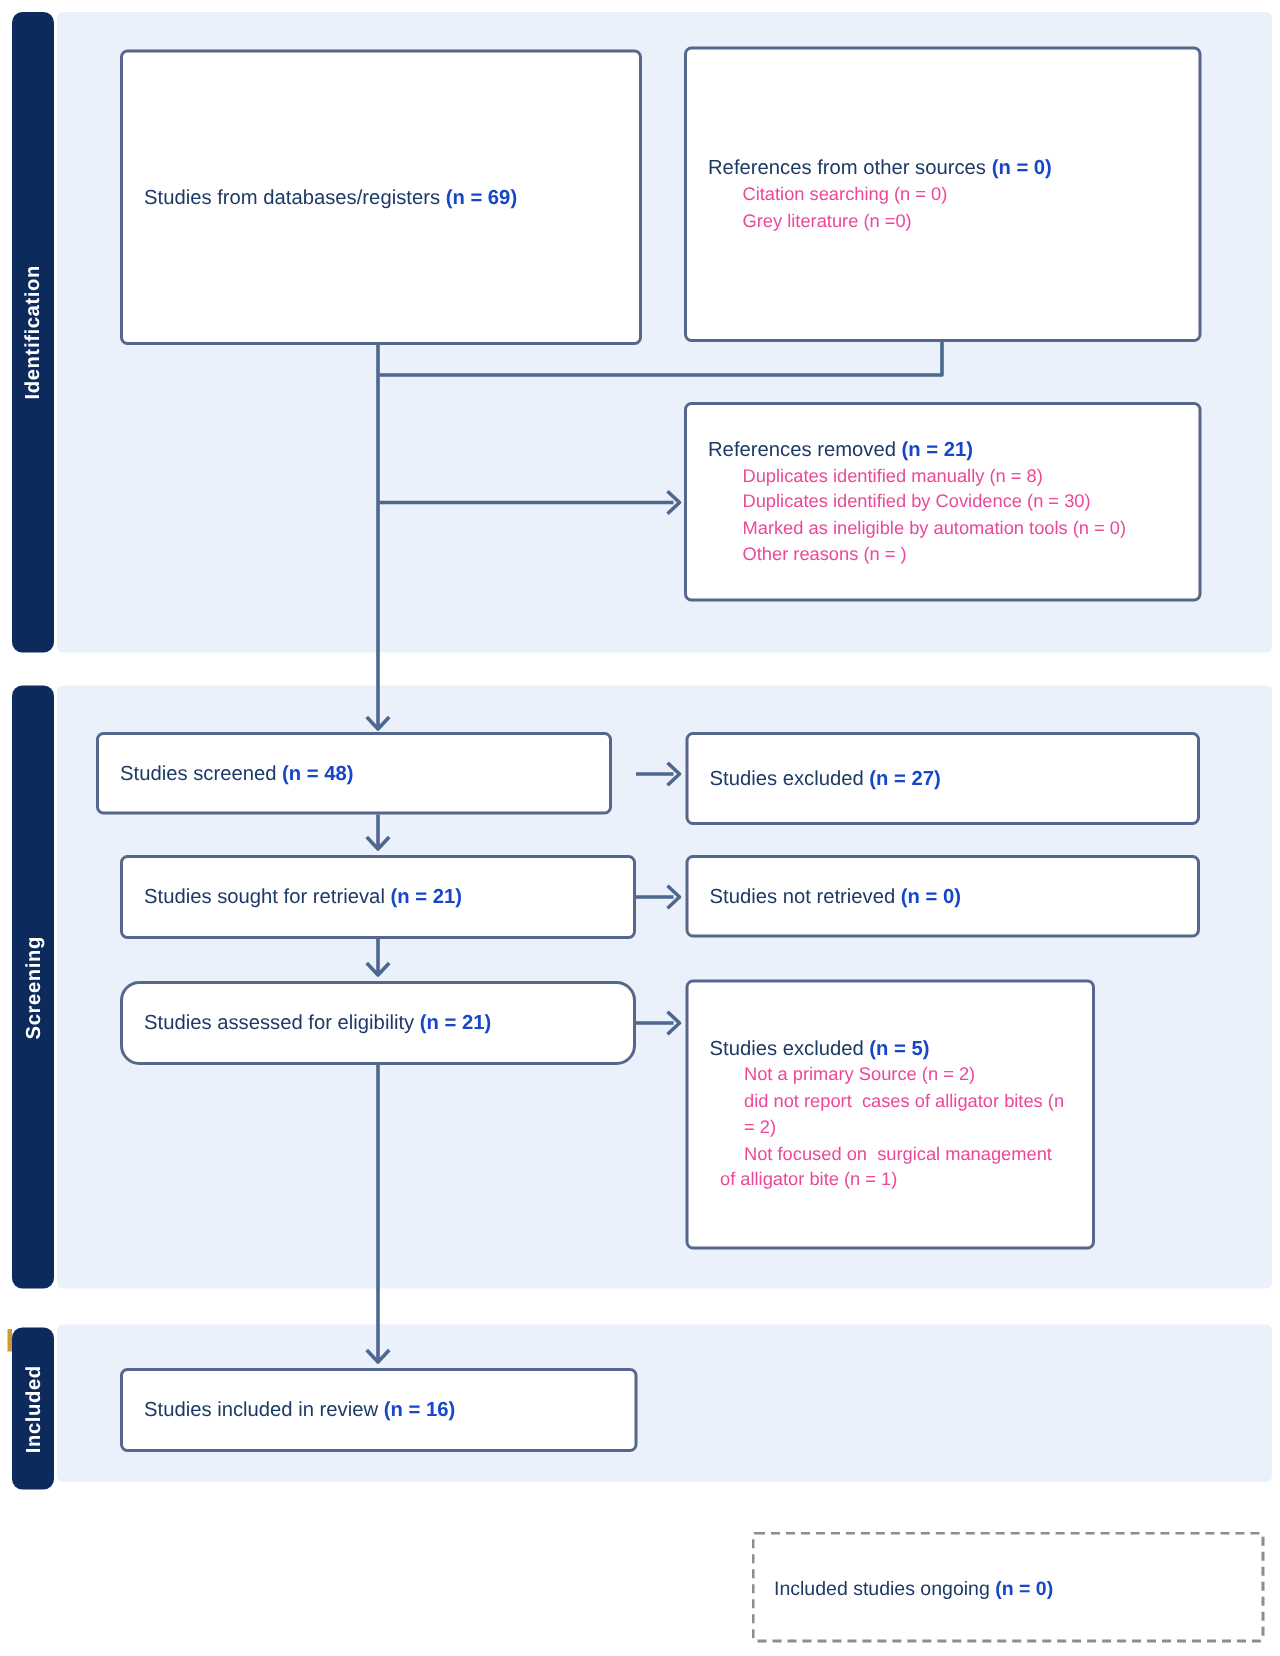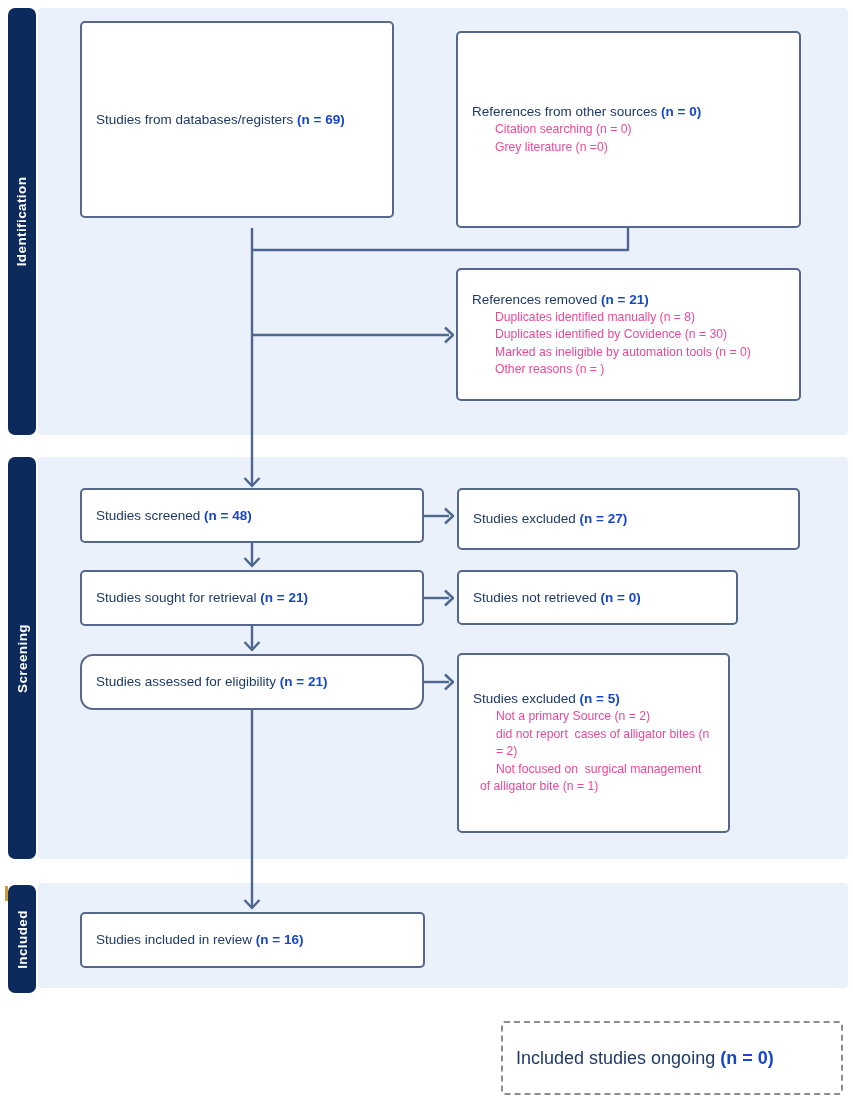--- a/index.html
+++ b/index.html
@@ -34,36 +34,36 @@
     position:absolute;box-sizing:border-box;background:#ffffff;
     border:2px solid #55688c;border-radius:5px;z-index:3;
     display:flex;flex-direction:column;justify-content:center;
     padding-left:14px;padding-right:16px;
   }
   .box-line{font-size:13.5px;color:#1d3a66;white-space:pre-wrap;line-height:18px;}
   .count{font-weight:bold;color:#1747c9;}
   .sub{font-size:12.2px;color:#ec4899;white-space:pre-wrap;line-height:17.5px;margin-left:23px;}
   .sub.hang{margin-left:7px;text-indent:16px;}
 
-  .b-databases{left:80px;top:21px;width:314px;height:197px;}
+  .b-databases{left:80px;top:33px;width:348px;height:197px;}
   .b-other{left:456px;top:31px;width:345px;height:197px;}
   .b-removed{left:456px;top:268px;width:345px;height:133px;}
-  .b-screened{left:80px;top:488px;width:344px;height:55px;}
+  .b-screened{left:64px;top:488px;width:344px;height:55px;}
   .b-excl1{left:457px;top:488px;width:343px;height:62px;}
   .b-sought{left:80px;top:570px;width:344px;height:56px;}
-  .b-notret{left:457px;top:570px;width:281px;height:55px;}
+  .b-notret{left:457px;top:570px;width:343px;height:55px;}
   .b-assessed{left:80px;top:654px;width:344px;height:56px;border-radius:13px;}
   .b-excl2{left:457px;top:653px;width:273px;height:180px;}
   .b-included{left:80px;top:912px;width:345px;height:56px;}
   .b-dashed{
     position:absolute;box-sizing:border-box;left:501px;top:1021px;width:342px;height:74px;
     background:#ffffff;border:2px dashed #8d8d8d;border-radius:3px;z-index:3;
     display:flex;flex-direction:column;justify-content:center;padding-left:13px;
   }
-  .b-dashed .box-line{font-size:18px;line-height:19px;}
+  .b-dashed .box-line{font-size:13px;line-height:19px;}
 </style>
 </head>
 <body>
 
 <div class="canvas">
 
   <div class="band band-ident"></div>
   <div class="sidebar side-ident">
     <span class="sidebar-label">Identification</span>
   </div>

